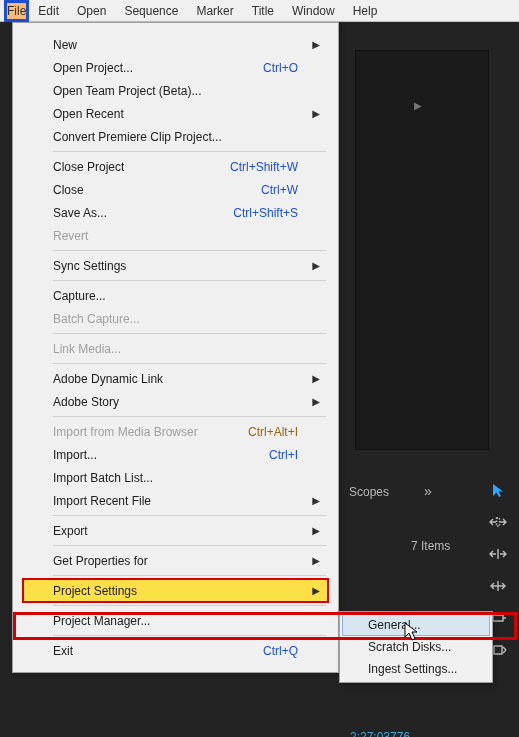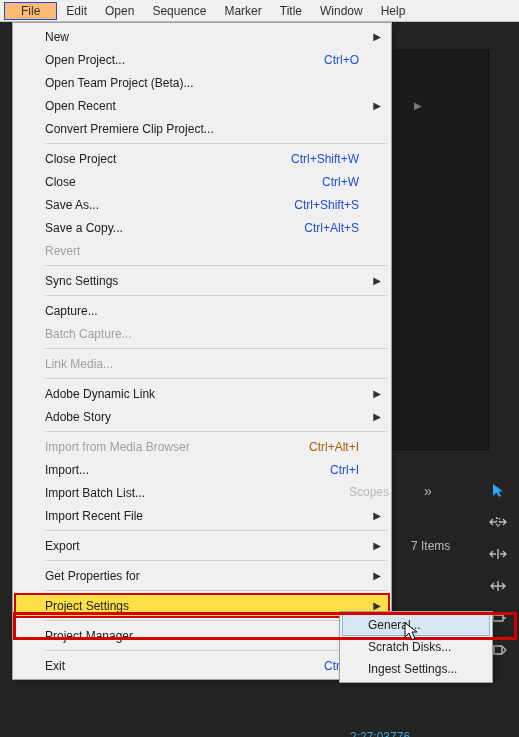--- a/index.html
+++ b/index.html
@@ -23,34 +23,34 @@
       padding: 0 4px;
       gap: 0;
     }
     .menubar-item {
       padding: 2px 9px;
       color: #303030;
       cursor: default;
     }
     .menubar-item.active {
       background: #fdba74;
-      border: 1px solid #1d4ed8;
-      padding: 1px 16px;
+      border: 3px solid #1d4ed8;
+      padding: 1px 0;
     }
 
     
     .menu-panel {
       position: absolute;
       left: 12px;
       top: 22px;
-      width: 380px;
+      width: 327px;
       background: #f0f0f0;
       border: 1px solid #a0a0a0;
       box-shadow: 2px 2px 4px rgba(0,0,0,.25);
-      padding: 2px;
+      padding: 10px;
     }
     .menu-row {
       display: flex;
       align-items: center;
       height: 23px;
       padding: 0 30px 0 30px;
       color: #202020;
       position: relative;
     }
     .menu-row.disabled { color: #a0a0a0; }
@@ -219,24 +219,20 @@
       <span class="shortcut">Ctrl+Shift+W</span>
     </div>
     <div class="menu-row">
       <span>Close</span>
       <span class="shortcut">Ctrl+W</span>
     </div>
     <div class="menu-row">
       <span>Save As...</span>
       <span class="shortcut">Ctrl+Shift+S</span>
     </div>
-    <div class="menu-row">
-      <span>Save a Copy...</span>
-      <span class="shortcut">Ctrl+Alt+S</span>
-    </div>
     <div class="menu-row disabled">
       <span>Revert</span>
     </div>
     <div class="menu-sep"></div>
     <div class="menu-row">
       <span>Sync Settings</span>
       <span class="arrow">▶</span>
     </div>
     <div class="menu-sep"></div>
     <div class="menu-row">

